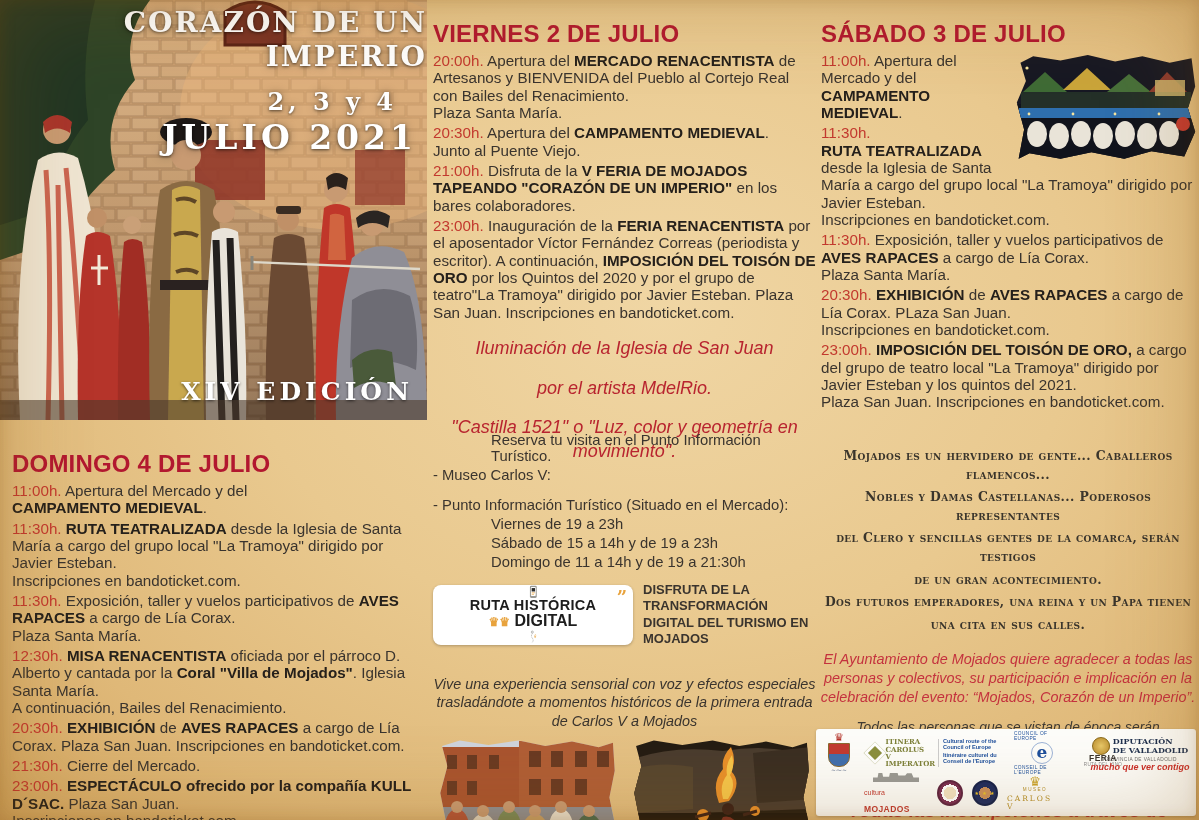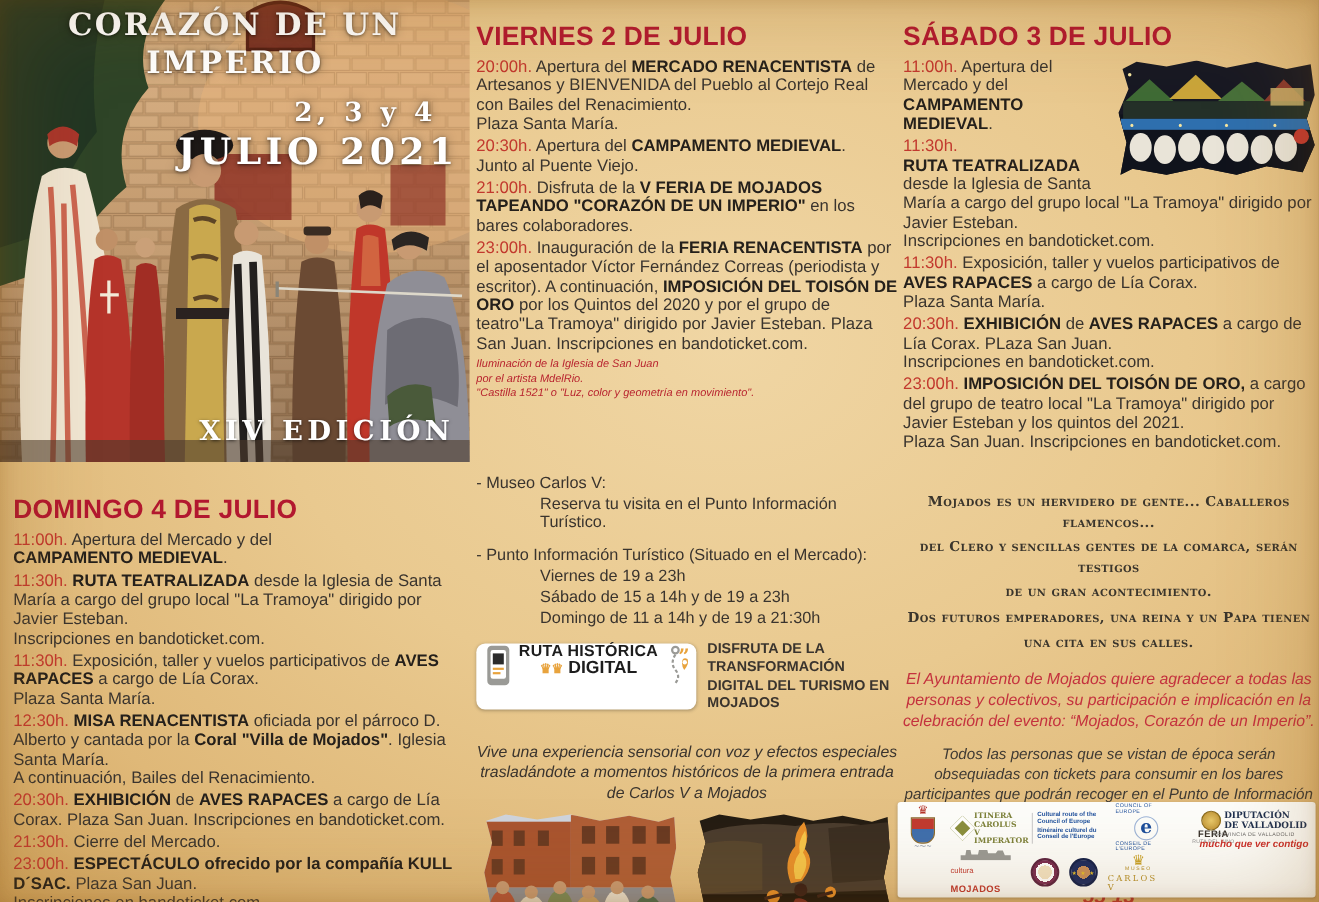--- a/index.html
+++ b/index.html
@@ -9,50 +9,50 @@
   .page::after{content:"";position:absolute;inset:0;pointer-events:none;
     box-shadow:inset 0 0 90px rgba(140,90,20,.30), inset 0 0 16px rgba(120,70,10,.22);}
 
   
   .photo-block{position:absolute;left:0;top:0;width:427px;height:420px;overflow:hidden;}
   .photo-block svg{display:block;width:100%;height:100%;}
   .title-overlay{position:absolute;left:0;top:6px;width:100%;color:#fff;
     font-family:"DejaVu Serif",serif;font-weight:bold;
     text-shadow:0 1px 3px rgba(0,0,0,.55),0 0 10px rgba(0,0,0,.35);}
   .t1{font-size:46px;letter-spacing:3px;text-align:right;padding-right:6px;line-height:1.05;}
-  .t2{font-size:28px;letter-spacing:2px;text-align:center;line-height:1.2;}
+  .t2{font-size:28px;letter-spacing:2px;text-align:right;line-height:1.2;}
   .t3{font-size:24px;letter-spacing:4px;text-align:right;padding-right:30px;margin-top:14px;}
   .t4{font-size:33px;letter-spacing:4px;text-align:right;padding-right:10px;margin-top:2px;}
   .edition{position:absolute;right:14px;bottom:14px;color:#fff;font-family:"DejaVu Serif",serif;
     font-weight:bold;font-size:25px;letter-spacing:4px;text-shadow:0 1px 3px rgba(0,0,0,.6);margin-top:36px;}
 
   
   .sec{position:absolute;}
   .sec-viernes{left:433px;top:20px;width:383px;}
   .sec-sabado{left:821px;top:20px;width:376px;}
   .sec-domingo{left:12px;top:450px;width:410px;}
   .day-title{font-size:24px;font-weight:bold;color:#b2182f;margin:0 0 4px;letter-spacing:.2px;}
   .event{font-size:15.2px;line-height:1.14;color:#3a342e;margin:0 0 3px;}
   .time{color:#c2392e;}
   .b{font-weight:bold;color:#25201b;}
   .viernes-notes{margin-top:4px;}
-  .note-line{color:#b8242f;font-style:italic;text-align:left;font-size:10px;line-height:1.32;margin:0;}
+  .note-line{color:#b8242f;font-style:italic;text-align:center;font-size:18px;line-height:1.32;margin:16px;}
   .night-photo{float:right;width:182px;height:108px;margin:2px 0 6px 10px;
     clip-path:polygon(3% 8%,10% 2%,25% 6%,40% 1%,55% 7%,70% 2%,85% 8%,97% 4%,99% 30%,95% 50%,99% 72%,93% 95%,75% 90%,60% 97%,42% 91%,25% 97%,8% 92%,2% 97%,5% 70%,1% 45%,6% 25%);}
   .night-photo svg{display:block;width:100%;height:100%;}
 
   
   .sec-info{left:433px;top:432px;width:383px;}
   .info-line{font-size:14.8px;color:#3a342e;margin:0 0 3px;}
   .indent{padding-left:58px;}
   .gap-top{margin-top:14px;}
   .hour{font-size:14.8px;color:#3a342e;margin:0 0 3px;padding-left:58px;}
   .ruta-row{display:flex;align-items:center;margin-top:12px;gap:10px;}
   .ruta-logo{position:relative;width:188px;height:60px;background:#fff;border-radius:8px;
-    display:flex;align-items:flex-start;padding:0 6px;box-shadow:0 1px 3px rgba(0,0,0,.25);}
+    display:flex;align-items:center;padding:0 6px;box-shadow:0 1px 3px rgba(0,0,0,.25);flex-direction:column;}
   .ruta-text{flex:1;text-align:center;font-weight:bold;color:#1d1d1d;line-height:1.05;}
   .ruta-l1{font-size:14.5px;letter-spacing:.3px;}
   .ruta-l2{font-size:16px;}
   .ruta-crown{color:#e8a33d;font-size:12px;}
   .ruta-quote{position:absolute;top:2px;right:6px;color:#e8a33d;font-size:18px;font-weight:bold;font-family:"DejaVu Serif",serif;}
   .disfruta{flex:1;font-size:13px;font-weight:bold;color:#3a342e;line-height:1.25;}
   .vive{font-style:italic;text-align:center;font-size:14.4px;color:#3a342e;margin:28px 0 0;line-height:1.28;}
   .mid-photos{margin-top:9px;display:flex;gap:16px;justify-content:center;}
   .mid-photo{width:178px;height:112px;
     clip-path:polygon(2% 6%,12% 1%,28% 5%,45% 1%,60% 6%,75% 2%,90% 7%,98% 3%,99% 28%,96% 52%,99% 75%,94% 97%,78% 92%,62% 98%,45% 92%,28% 98%,10% 93%,2% 98%,4% 72%,1% 48%,5% 24%);}
@@ -258,22 +258,22 @@
         <p class="event"><span class="time">11:30h.</span> <span class="b">RUTA TEATRALIZADA</span><span> desde la Iglesia de Santa María a cargo del grupo local "La Tramoya" dirigido por Javier Esteban.</span><br><span>Inscripciones en bandoticket.com.</span></p>
         <p class="event"><span class="time">11:30h.</span> <span>Exposición, taller y vuelos participativos de </span><span class="b">AVES RAPACES</span><span> a cargo de Lía Corax.</span><br><span>Plaza Santa María.</span></p>
         <p class="event"><span class="time">12:30h.</span> <span class="b">MISA RENACENTISTA</span><span> oficiada por el párroco D. Alberto y cantada por la </span><span class="b">Coral "Villa de Mojados"</span><span>. Iglesia Santa María.</span><br><span>A continuación, Bailes del Renacimiento.</span></p>
         <p class="event"><span class="time">20:30h.</span> <span class="b">EXHIBICIÓN</span><span> de </span><span class="b">AVES RAPACES</span><span> a cargo de Lía Corax. Plaza San Juan. Inscripciones en bandoticket.com.</span></p>
         <p class="event"><span class="time">21:30h.</span> <span>Cierre del Mercado.</span></p>
         <p class="event"><span class="time">23:00h.</span> <span class="b">ESPECTÁCULO ofrecido por la compañía KULL D´SAC.</span><span> Plaza San Juan.</span><br><span>Inscripciones en bandoticket.com.</span></p>
       </div>
   </section>
 
   <section class="sec sec-info">
+    <p class="info-line indent">Reserva tu visita en el Punto Información Turístico.</p>
     <p class="info-line">- Museo Carlos V:</p>
-    <p class="info-line indent">Reserva tu visita en el Punto Información Turístico.</p>
     <p class="info-line gap-top">- Punto Información Turístico (Situado en el Mercado):</p>
     <div>
         <p class="hour">Viernes de 19 a 23h</p>
         <p class="hour">Sábado de 15 a 14h y de 19 a 23h</p>
         <p class="hour">Domingo de 11 a 14h y de 19 a 21:30h</p>
       </div>
 
     <div class="ruta-row">
       <div class="ruta-logo">
         <svg width="26" height="40" viewBox="0 0 26 40">
@@ -356,20 +356,21 @@
           <path d="M0,96 L178,90" stroke="#b5342a" stroke-width="2" stroke-dasharray="6 4" opacity=".7"></path>
         </svg>
       </div>
     </div>
 
   </section>
 
   <section class="sec sec-right">
     <div class="smallcaps">
         <p>Mojados es un hervidero de gente... Caballeros flamencos...</p>
+        <p>Nobles y Damas Castellanas... Poderosos representantes</p>
         <p>del Clero y sencillas gentes de la comarca, serán testigos</p>
         <p>de un gran acontecimiento.</p>
         <p>Dos futuros emperadores, una reina y un Papa tienen</p>
         <p>una cita en sus calles.</p>
       </div>
     <p class="thanks">El Ayuntamiento de Mojados quiere agradecer a todas las personas y colectivos, su participación e implicación en la celebración del evento: “Mojados, Corazón de un Imperio”.</p>
     <p class="epoca">Todos las personas que se vistan de época serán obsequiadas con tickets para consumir en los bares participantes que podrán recoger en el Punto de Información Turístico.</p>
     <p class="inscripciones">Todas las inscripciones a través de bandoticket.com o en el teléfono 670 30 55 13</p>
   </section>
 

